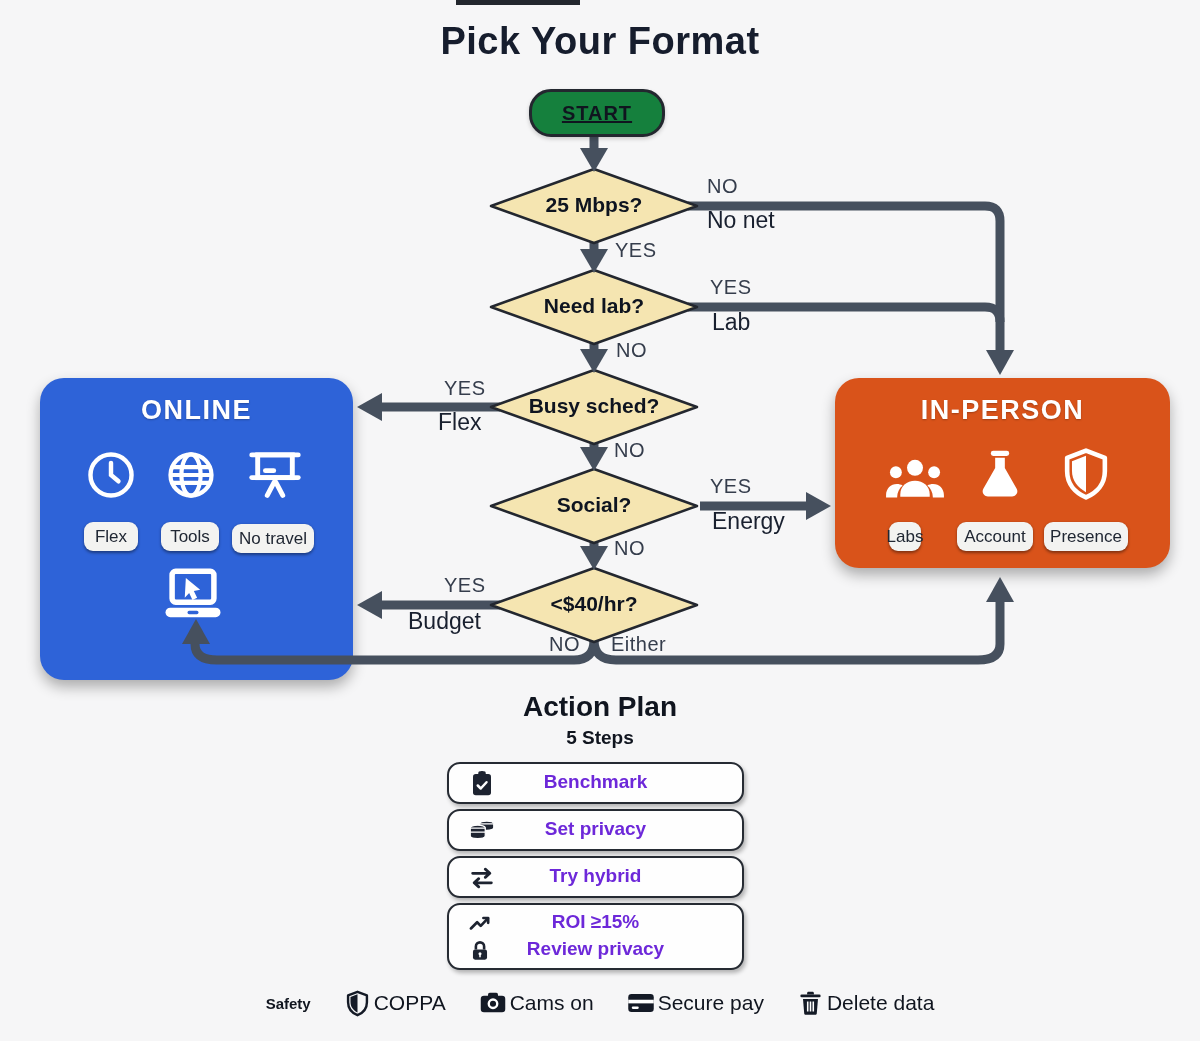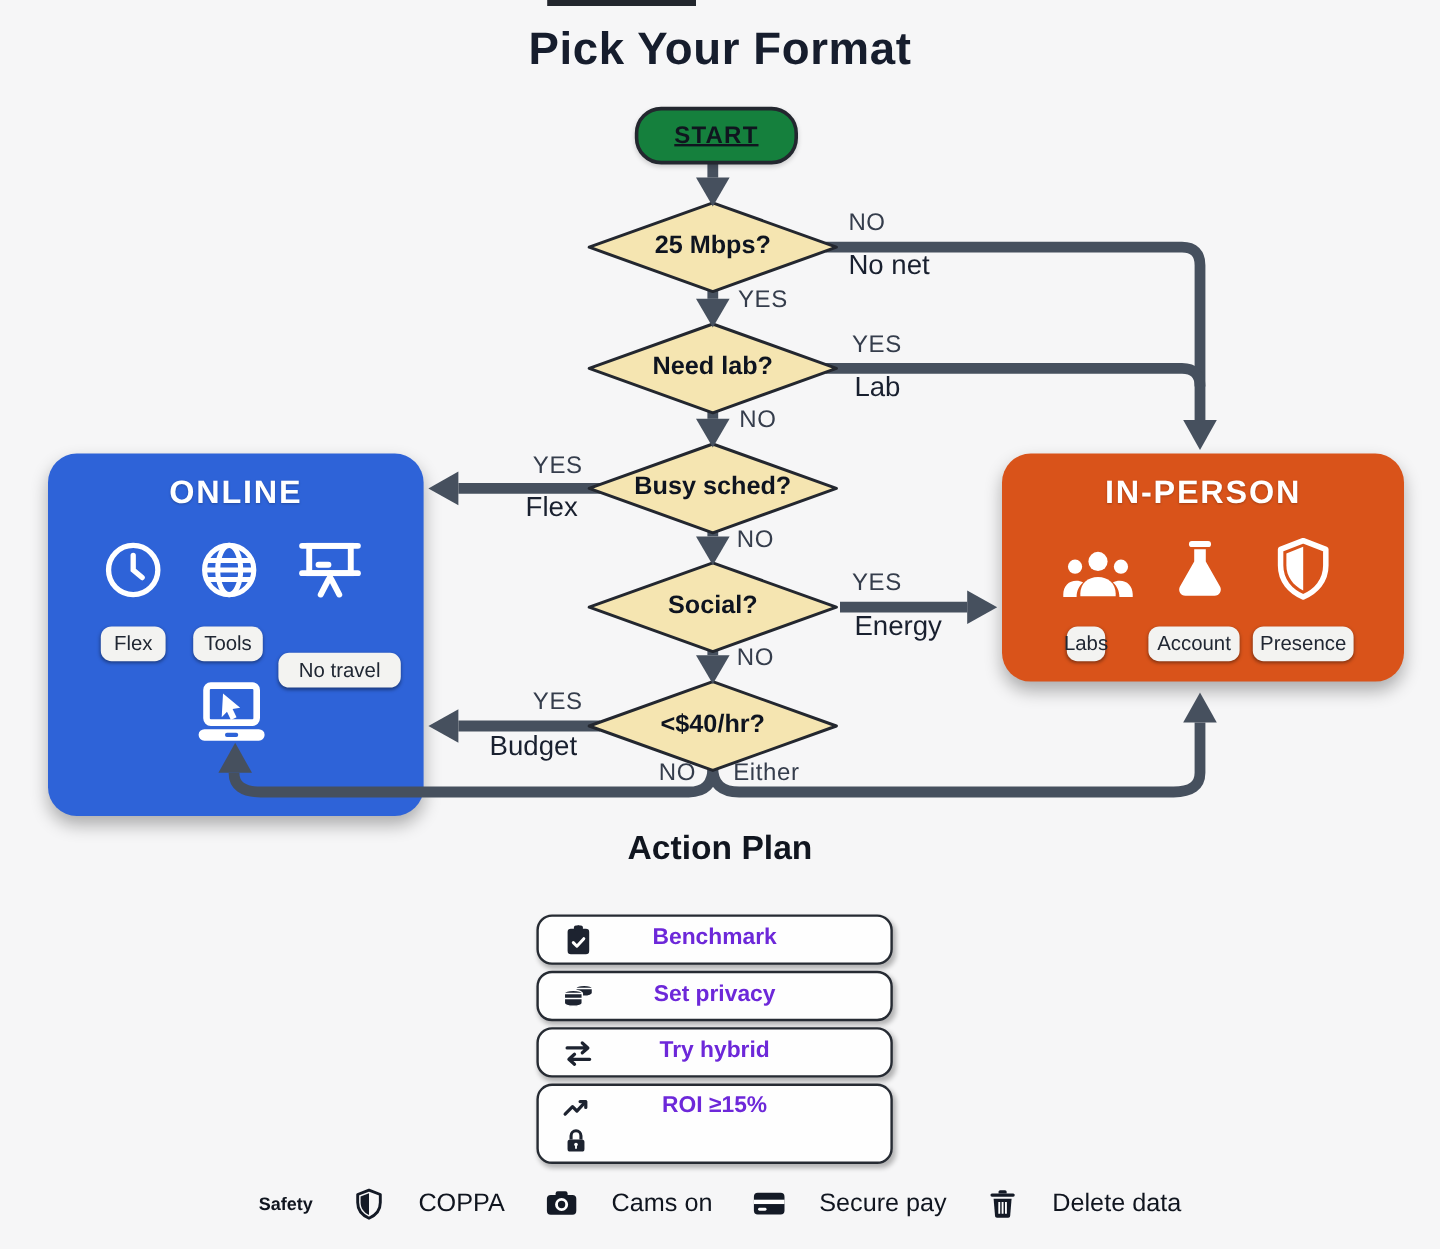--- a/index.html
+++ b/index.html
@@ -43,21 +43,21 @@
     font-size:19px;font-weight:bold;color:#10151f;z-index:6;}
   .card{position:absolute;left:447px;width:293px;background:#fefefe;
     border:2.5px solid #262b33;border-radius:13px;z-index:6;
     box-shadow:2px 3px 4px rgba(0,0,0,.28);}
   .card-label{position:absolute;left:0;right:0;text-align:center;
     font-size:19px;font-weight:bold;color:#6d28d9;}
   .card-icon{position:absolute;left:18px;}
   
   .safety-row{position:absolute;left:0;right:0;top:984px;height:38px;z-index:6;
     display:flex;align-items:center;justify-content:center;gap:32px;}
-  .safety-item{display:flex;align-items:center;gap:27px;font-size:21px;color:#10151f;}
+  .safety-item{display:flex;align-items:center;gap:2px;font-size:21px;color:#10151f;}
   .safety-title{font-size:15px;font-weight:bold;color:#10151f;}
 </style>
 </head>
 <body>
 
 <div id="stage">
 
   <div class="top-artifact"></div>
   <div class="page-title">Pick Your Format</div>
 
@@ -90,21 +90,21 @@
       <rect x="2" y="16.6" width="20" height="3.5" rx="1.75" fill="#fff"></rect>
       <rect x="10" y="17.7" width="4" height="1.3" rx=".6" fill="#2e63d8"></rect>
     </svg>
 
   <div class="badge" style="left:84px;top:522px;width:54px">
     <span>Flex</span>
     </div>
   <div class="badge" style="left:161px;top:522px;width:58px">
     <span>Tools</span>
     </div>
-  <div class="badge" style="left:232px;top:544px;width:102px">
+  <div class="badge" style="left:232px;top:524px;width:82px">
     <span>No travel</span>
     </div>
 
   <svg class="boxicon" style="left:884px;top:449px" width="62" height="62" viewBox="0 0 24 24" fill="#fff">
       <circle cx="12" cy="7.3" r="3.1"></circle>
       <path d="M6.3 17.6c0-3.2 2.5-5.3 5.7-5.3s5.7 2.1 5.7 5.3v.9H6.3z"></path>
       <circle cx="4.6" cy="9" r="2.3"></circle>
       <circle cx="19.4" cy="9" r="2.3"></circle>
       <path d="M.8 17.9c0-2.7 1.8-4.4 4.2-4.4.8 0 1.6.2 2.2.6-1.3 1.1-2.1 2.7-2.1 4.5v.2H.8z"></path>
       <path d="M23.2 17.9c0-2.7-1.8-4.4-4.2-4.4-.8 0-1.6.2-2.2.6 1.3 1.1 2.1 2.7 2.1 4.5v.2h4.3z"></path>
@@ -188,20 +188,21 @@
   <div class="lbl" style="left:710px;top:475px">YES</div>
   <div class="note" style="left:712px;top:508px">Energy</div>
   <div class="lbl" style="left:614px;top:537px">NO</div>
 
   <div class="lbl" style="left:444px;top:574px">YES</div>
   <div class="note" style="left:408px;top:608px">Budget</div>
   <div class="lbl" style="left:549px;top:633px">NO</div>
   <div class="lbl" style="left:611px;top:633px">Either</div>
 
   <div class="action-title">Action Plan</div>
+  <div class="action-sub">5 Steps</div>
 
   <div class="card" style="top:762px;height:38px">
     <svg class="card-icon" style="top:5px" width="30" height="30" viewBox="0 0 24 24">
         <rect x="4.8" y="4" width="14.4" height="17" rx="2.2" fill="#1d2330"></rect>
         <rect x="9" y="1.8" width="6" height="3.6" rx="1.3" fill="#1d2330"></rect>
         <circle cx="12" cy="2.6" r="1" fill="#1d2330"></circle>
         <path d="M8.6 13.2l2.4 2.4 4.6-5" stroke="#fff" stroke-width="2" fill="none" stroke-linecap="round" stroke-linejoin="round"></path>
       </svg>
     <div class="card-label" style="top:7px">Benchmark</div>
   </div>
@@ -232,20 +233,21 @@
         <path d="M3.5 15.5L9 10l3.2 3.2L18.5 6.5"></path>
         <path d="M14.6 6.2h4.2v4.3"></path>
       </svg>
     <svg class="card-icon" style="top:33px" width="26" height="26" viewBox="0 0 24 24">
         <path d="M8.2 10.6V7.8a3.8 3.8 0 017.6 0v2.8" fill="none" stroke="#1d2330" stroke-width="2.4"></path>
         <rect x="5.5" y="10.6" width="13" height="9.4" rx="2" fill="#1d2330"></rect>
         <circle cx="12" cy="14.6" r="1.4" fill="#fff"></circle>
         <rect x="11.3" y="15.2" width="1.4" height="2.6" fill="#fff"></rect>
       </svg>
     <div class="card-label" style="top:6px">ROI ≥15%</div>
+    <div class="card-label" style="top:33px">Review privacy</div>
   </div>
 
   <div class="safety-row">
     <span class="safety-title">Safety</span>
     <span class="safety-item">
       <svg width="29" height="29" viewBox="0 0 24 24">
           <path d="M12 2.3l7.8 3v5.6c0 5.2-3.3 8.9-7.8 10.8-4.5-1.9-7.8-5.6-7.8-10.8V5.3z" fill="none" stroke="#141a26" stroke-width="2" stroke-linejoin="round"></path>
           <path d="M12 4.4v15.1c-3.4-1.7-5.8-4.7-5.8-8.7V6.7z" fill="#141a26"></path>
         </svg>
       <span>COPPA</span>

